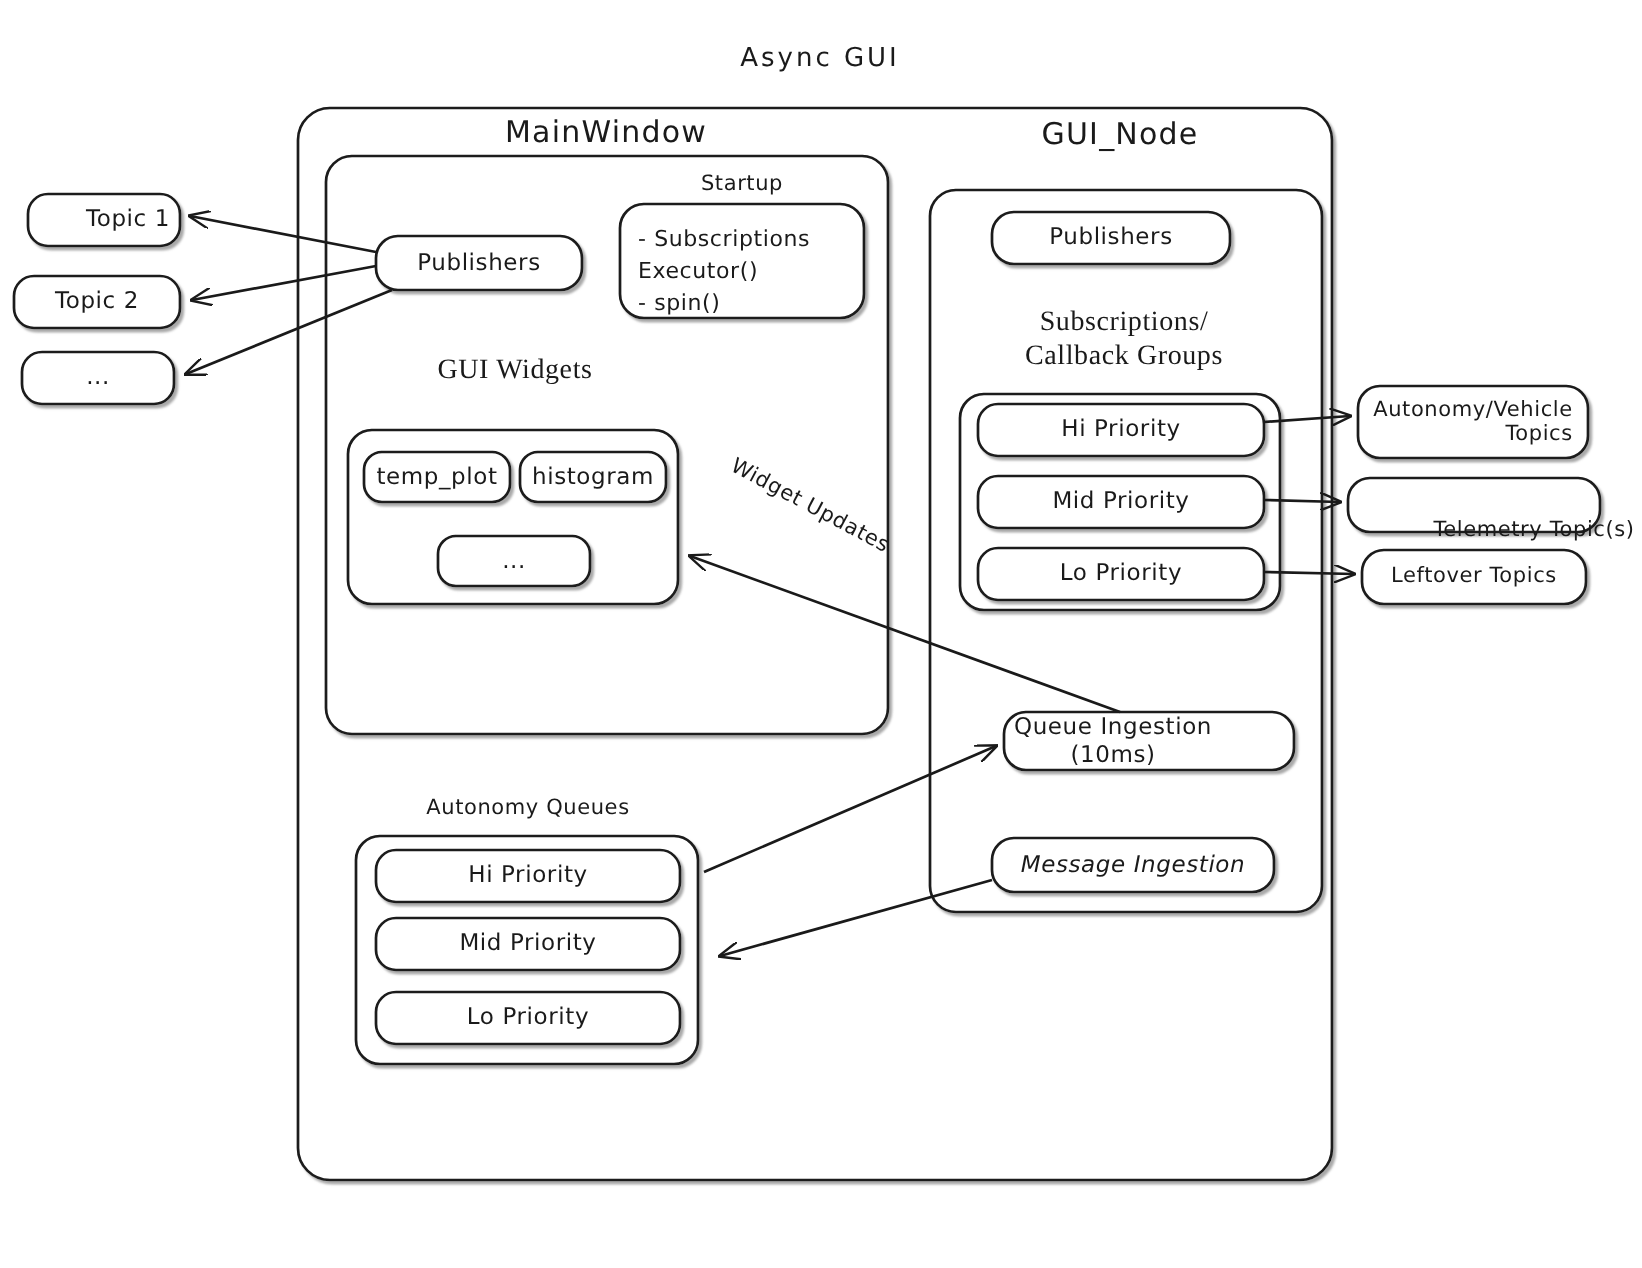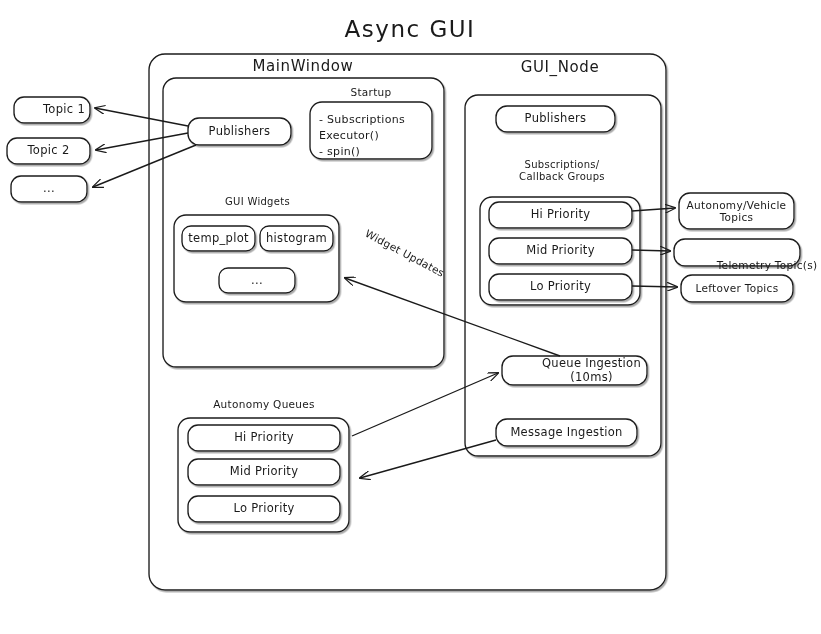--- a/index.html
+++ b/index.html
@@ -2,25 +2,25 @@
 <html><head>
 <meta charset="utf-8">
 <style>
   html,body{margin:0;padding:0;background:#ffffff;}
   body{width:821px;height:634px;position:relative;overflow:hidden;
        font-family:"DejaVu Sans","Liberation Sans",sans-serif;color:#1a1a1a;}
   .cv{position:absolute;left:0;top:0;width:821px;height:634px;}
   .lbl{position:absolute;display:flex;align-items:center;justify-content:center;
        text-align:center;line-height:1.18;white-space:pre-line;
        letter-spacing:.3px;pointer-events:none;}
-  .title{font-size:23px;letter-spacing:1.5px;}
+  .title{font-size:13px;letter-spacing:1.5px;}
   .grouptitle{font-size:15px;letter-spacing:.6px;}
   .boxtext{font-size:11.5px;}
   .boxtext-sm{font-size:10.5px;}
-  .big{font-size:10px;}
+  .big{font-size:14px;font-family:Liberation Serif, serif;}
   .codetext{font-size:11px;text-align:left;justify-content:flex-start;
             align-items:flex-start;line-height:1.45;}
   .edgelabel{font-size:10.5px;}
 </style>
 </head>
 <body>
 
 <svg class="cv" viewBox="0 0 821 634">
   <defs>
     <marker id="ah" markerWidth="11" markerHeight="9" refX="10" refY="4.5" orient="auto" markerUnits="userSpaceOnUse">
@@ -89,43 +89,43 @@
 <div class="lbl grouptitle" style="left:233px;top:58px;width:140px;height:18px;">MainWindow</div>
 <div class="lbl grouptitle" style="left:490px;top:59px;width:140px;height:18px;text-align:right;">GUI_Node</div>
 
 <div class="lbl boxtext-sm" style="left:331px;top:85px;width:80px;height:14px;">Startup</div>
 <div class="lbl codetext" style="left:319px;top:112px;width:110px;height:46px;">-  Subscriptions
    Executor()
 -  spin()</div>
 
 <div class="lbl boxtext" style="left:188px;top:118px;width:103px;height:27px;">Publishers</div>
 
-<div class="lbl big" style="left:190px;top:192px;width:135px;height:19px;">GUI Widgets</div>
+<div class="lbl big" style="left:190px;top:177px;width:135px;height:19px;">GUI Widgets</div>
 <div class="lbl boxtext" style="left:182px;top:226px;width:73px;height:25px;">temp_plot</div>
 <div class="lbl boxtext" style="left:260px;top:226px;width:73px;height:25px;">histogram</div>
 <div class="lbl boxtext" style="left:219px;top:268px;width:76px;height:25px;">...</div>
 
 <div class="lbl boxtext" style="left:496px;top:106px;width:119px;height:26px;">Publishers</div>
 <div class="lbl big" style="left:487px;top:150px;width:150px;height:42px;">Subscriptions/
 Callback Groups</div>
 
 <div class="lbl boxtext" style="left:489px;top:202px;width:143px;height:26px;">Hi Priority</div>
 <div class="lbl boxtext" style="left:489px;top:238px;width:143px;height:26px;">Mid Priority</div>
 <div class="lbl boxtext" style="left:489px;top:274px;width:143px;height:26px;">Lo Priority</div>
 
-<div class="lbl boxtext" style="left:519px;top:356px;width:145px;height:29px;">Queue Ingestion (10ms)</div>
-<div class="lbl boxtext" style="left:496px;top:419px;width:141px;height:27px;">Message Ingestion</div>
+<div class="lbl boxtext" style="left:484px;top:356px;width:145px;height:29px;">Queue Ingestion (10ms)</div>
+<div class="lbl boxtext" style="left:496px;top:419px;width:141px;height:27px;font-style:italic;">Message Ingestion</div>
 
 <div class="lbl boxtext-sm" style="left:203px;top:396px;width:122px;height:16px;">Autonomy Queues</div>
 <div class="lbl boxtext" style="left:188px;top:425px;width:152px;height:26px;">Hi Priority</div>
 <div class="lbl boxtext" style="left:188px;top:459px;width:152px;height:26px;">Mid Priority</div>
 <div class="lbl boxtext" style="left:188px;top:496px;width:152px;height:26px;">Lo Priority</div>
 
 <div class="lbl boxtext" style="left:14px;top:97px;width:76px;height:26px;margin-left:12px;">Topic 1</div>
 <div class="lbl boxtext" style="left:7px;top:138px;width:83px;height:26px;">Topic 2</div>
 <div class="lbl boxtext" style="left:11px;top:176px;width:76px;height:26px;">...</div>
 
-<div class="lbl boxtext-sm" style="left:679px;top:193px;width:115px;height:36px;">Autonomy/Vehicle
+<div class="lbl boxtext-sm" style="left:679px;top:193px;width:115px;height:36px;text-align:right;">Autonomy/Vehicle
 Topics</div>
 <div class="lbl boxtext-sm" style="left:674px;top:252px;width:142px;height:27px;margin-left:22px;">Telemetry Topic(s)</div>
 <div class="lbl boxtext-sm" style="left:681px;top:275px;width:112px;height:27px;">Leftover Topics</div>
 
 <div class="lbl edgelabel" style="left:355px;top:245px;width:100px;height:16px;transform:rotate(28deg);">Widget Updates</div>
 
 </body></html>

